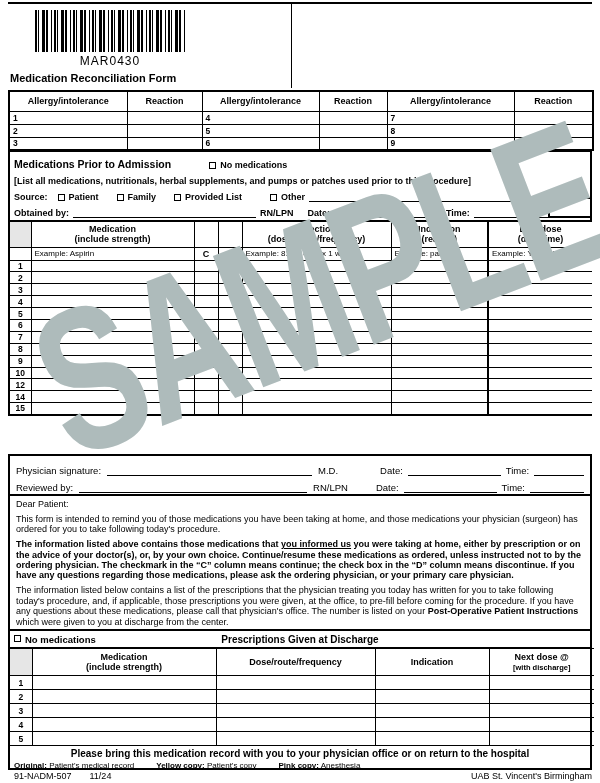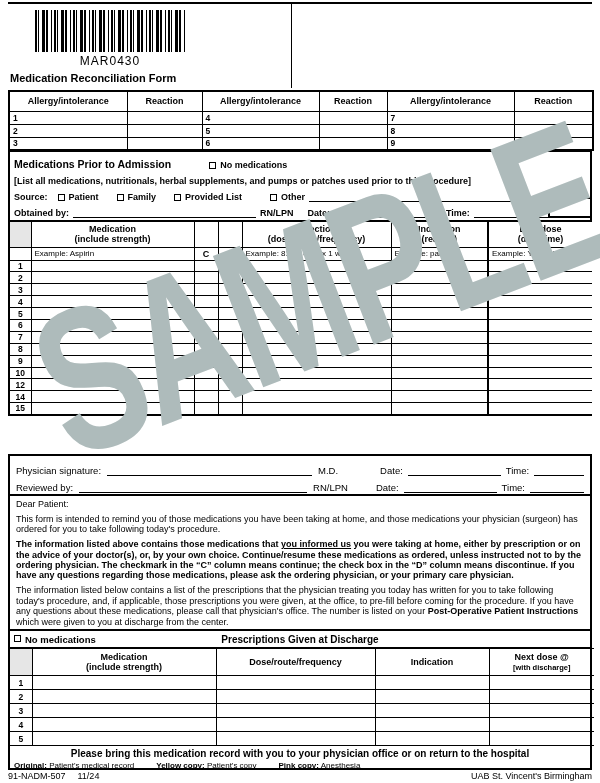--- a/index.html
+++ b/index.html
@@ -59,21 +59,21 @@
   .dis-table { width:580px; margin:0 0 0 0; }
   .dis-table th { height:27px; font-size:9px; line-height:10px; white-space:normal; }
   .dis-table td { height:14px; }
   .dis-table tr td:first-child, .dis-table tr th:first-child { border-left:none; }
   .dis-table tr td:last-child, .dis-table tr th:last-child { border-right:none; }
   .small-sub { font-size:7.5px; }
   .bring-line { text-align:center; font-size:10px; font-weight:bold; padding-top:2px; }
   .copies-line { display:flex; gap:22px; padding:2px 4px 0 4px; font-size:8px; }
   
   .bottom-line { position:absolute; left:8px; top:771px; width:584px; display:flex; justify-content:space-between; font-size:9px; }
-  .bottom-left { display:flex; gap:12px; }
+  .bottom-left { display:flex; gap:18px;margin-left:6px; }
   .facility { font-weight:normal; }
   
   .watermark { position:absolute; left:10px; top:140px; width:620px; height:300px;
     display:flex; align-items:center; justify-content:center;
     transform:rotate(-21deg); z-index:50; pointer-events:none; }
   .watermark span { font-size:148px; font-weight:bold; letter-spacing:-5px;
     transform:scaleY(1.38); color:#aebbbb; font-family:"Liberation Sans", sans-serif; }
 </style>
 </head>
 <body>

